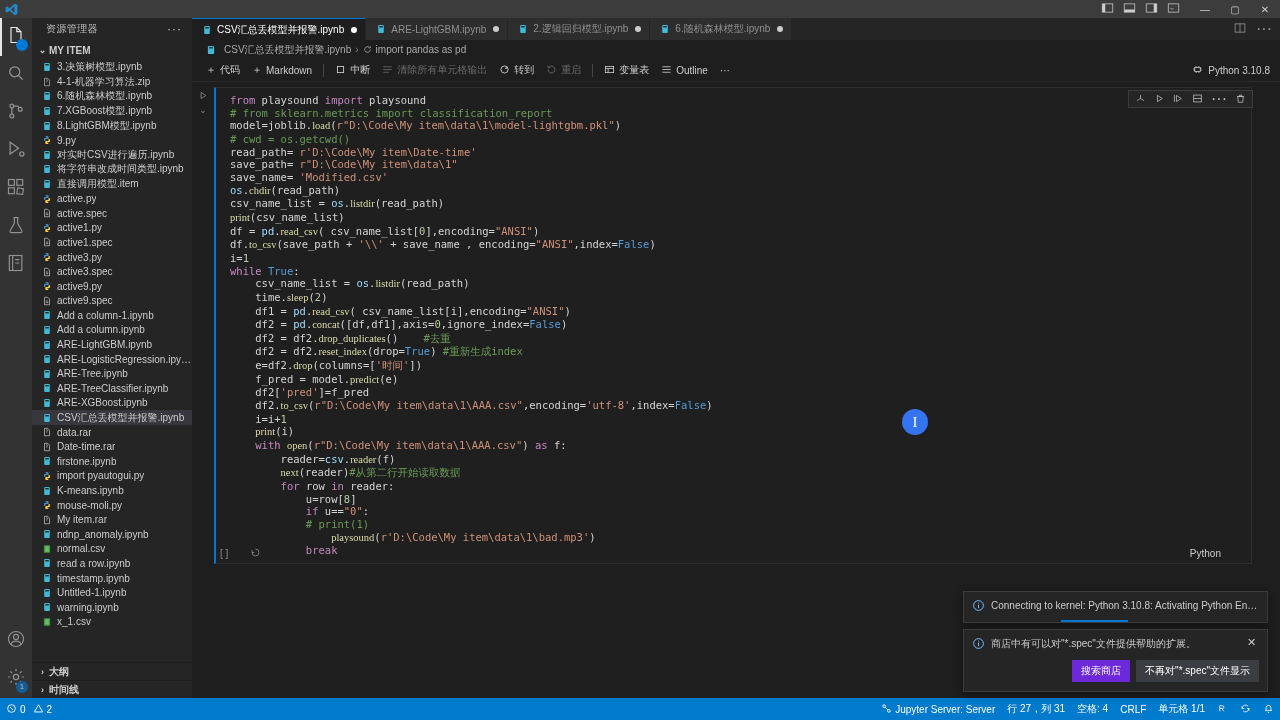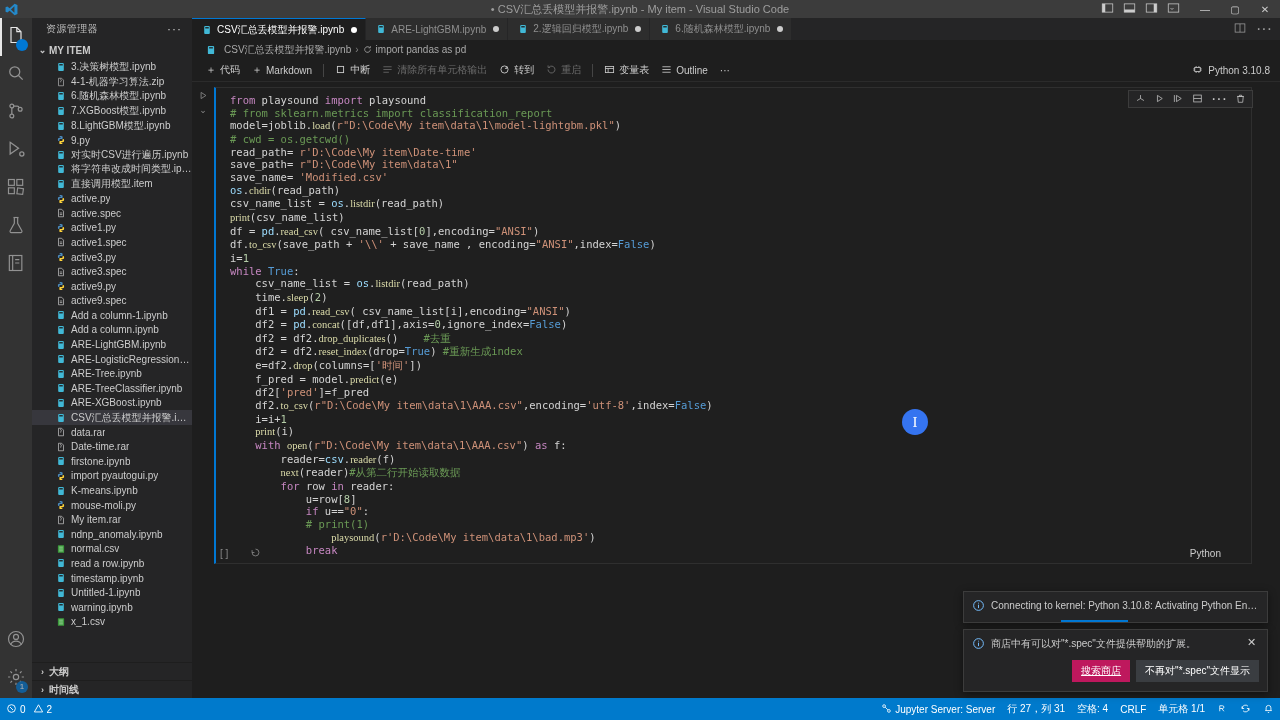--- a/index.html
+++ b/index.html
@@ -56,21 +56,21 @@
     font-size: 10px; letter-spacing: .4px; color: #bbbbbb; flex: 0 0 22px;
   }
   .sb-header .dots { margin-left: auto; padding-right: 6px; font-size: 12px; color:#cccccc; letter-spacing:1px; }
   .sb-section-title {
     height: 20px; display: flex; align-items: center; font-size: 10px;
     font-weight: bold; color: #cccccc; padding-left: 4px; flex: 0 0 20px;
   }
   .chev { width: 13px; display:inline-flex; justify-content:center; align-items:center; font-size: 9px; color: #cccccc; }
   .filelist { flex: 1; overflow: hidden; }
   .file-row {
-    height: 14.6px; display: flex; align-items: center; padding-left: 22px;
+    height: 14.6px; display: flex; align-items: center; padding-left: 8px;
     font-size: 10px; color: #cccccc; white-space: nowrap;
   }
   .file-row.selected { background: #37373d; }
   .ficon { width: 13px; height: 11px; margin-right: 4px; flex: 0 0 13px; display:flex; align-items:center; justify-content:center; }
   .ficon svg { width: 10px; height: 10px; }
   .fname { overflow: hidden; text-overflow: ellipsis; }
   .sb-bottom { flex: 0 0 auto; }
   .sb-panel {
     height: 18px; display: flex; align-items: center; font-size: 10px; font-weight: bold;
     color: #cccccc; padding-left: 4px; border-top: 1px solid #1e1e1e;
@@ -166,21 +166,21 @@
   }
   .notif-row { display: flex; align-items: flex-start; padding: 7px 8px 6px 8px; gap: 6px; }
   .notif-icon { flex: 0 0 13px; margin-top: 0px; }
   .notif-icon svg { width: 13px; height: 13px; }
   .notif-text { flex: 1; line-height: 14px; overflow: hidden; white-space: nowrap; text-overflow: ellipsis; }
   .notif-close { flex: 0 0 12px; color: #cccccc; font-size: 11px; line-height: 11px; }
   .notif-progress { height: 2px; background: #252526; }
   .notif-progress i { display: block; height: 2px; width: 22%; margin-left: 32%; background: #0078d4; }
   .notif-actions { display: flex; justify-content: flex-end; gap: 6px; padding: 2px 8px 9px 8px; }
   .nbtn { font-size: 10px; padding: 4px 9px; background: #3a3d41; color: #ffffff; white-space: nowrap; }
-  .nbtn.primary { background: #be185d; text-decoration: underline; }
+  .nbtn.primary { background: #6d28d9; }
 
   
   .statusbar {
     height: 22px; background: #007acc; display: flex; align-items: center;
     font-size: 10px; color: #ffffff; flex: 0 0 22px;
   }
   .st { display: flex; align-items: center; gap: 3px; padding: 0 6px; height: 22px; white-space: nowrap; }
   .st svg { width: 11px; height: 11px; }
   .st-spacer { flex: 1; }
 </style>
@@ -188,21 +188,20 @@
 <body>
 
 <div class="app">
 
   <div class="titlebar">
     <div class="vs-logo">
       <svg viewBox="0 0 24 24">
           <path fill="#2489ca" d="M17.7 1.2 23 3.8v16.4l-5.3 2.6-9.1-8.6-4.3 3.3L1 16.2V7.8l3.3-1.3 4.3 3.3 9.1-8.6zM17.4 6 11 12l6.4 6V6z"></path>
         </svg>
     </div>
-    <div class="win-title">• CSV汇总丢模型并报警.ipynb - My item - Visual Studio Code</div>
     <div class="title-right">
       <div class="layout-icons">
         <span>
           <svg viewBox="0 0 16 16">
               <rect x="1" y="2.5" width="14" height="11" fill="none" stroke="#cccccc" stroke-width="1"></rect>
               <rect x="1" y="2.5" width="4" height="11" fill="#cccccc"></rect>
             </svg>
         </span>
         <span>
           <svg viewBox="0 0 16 16">

